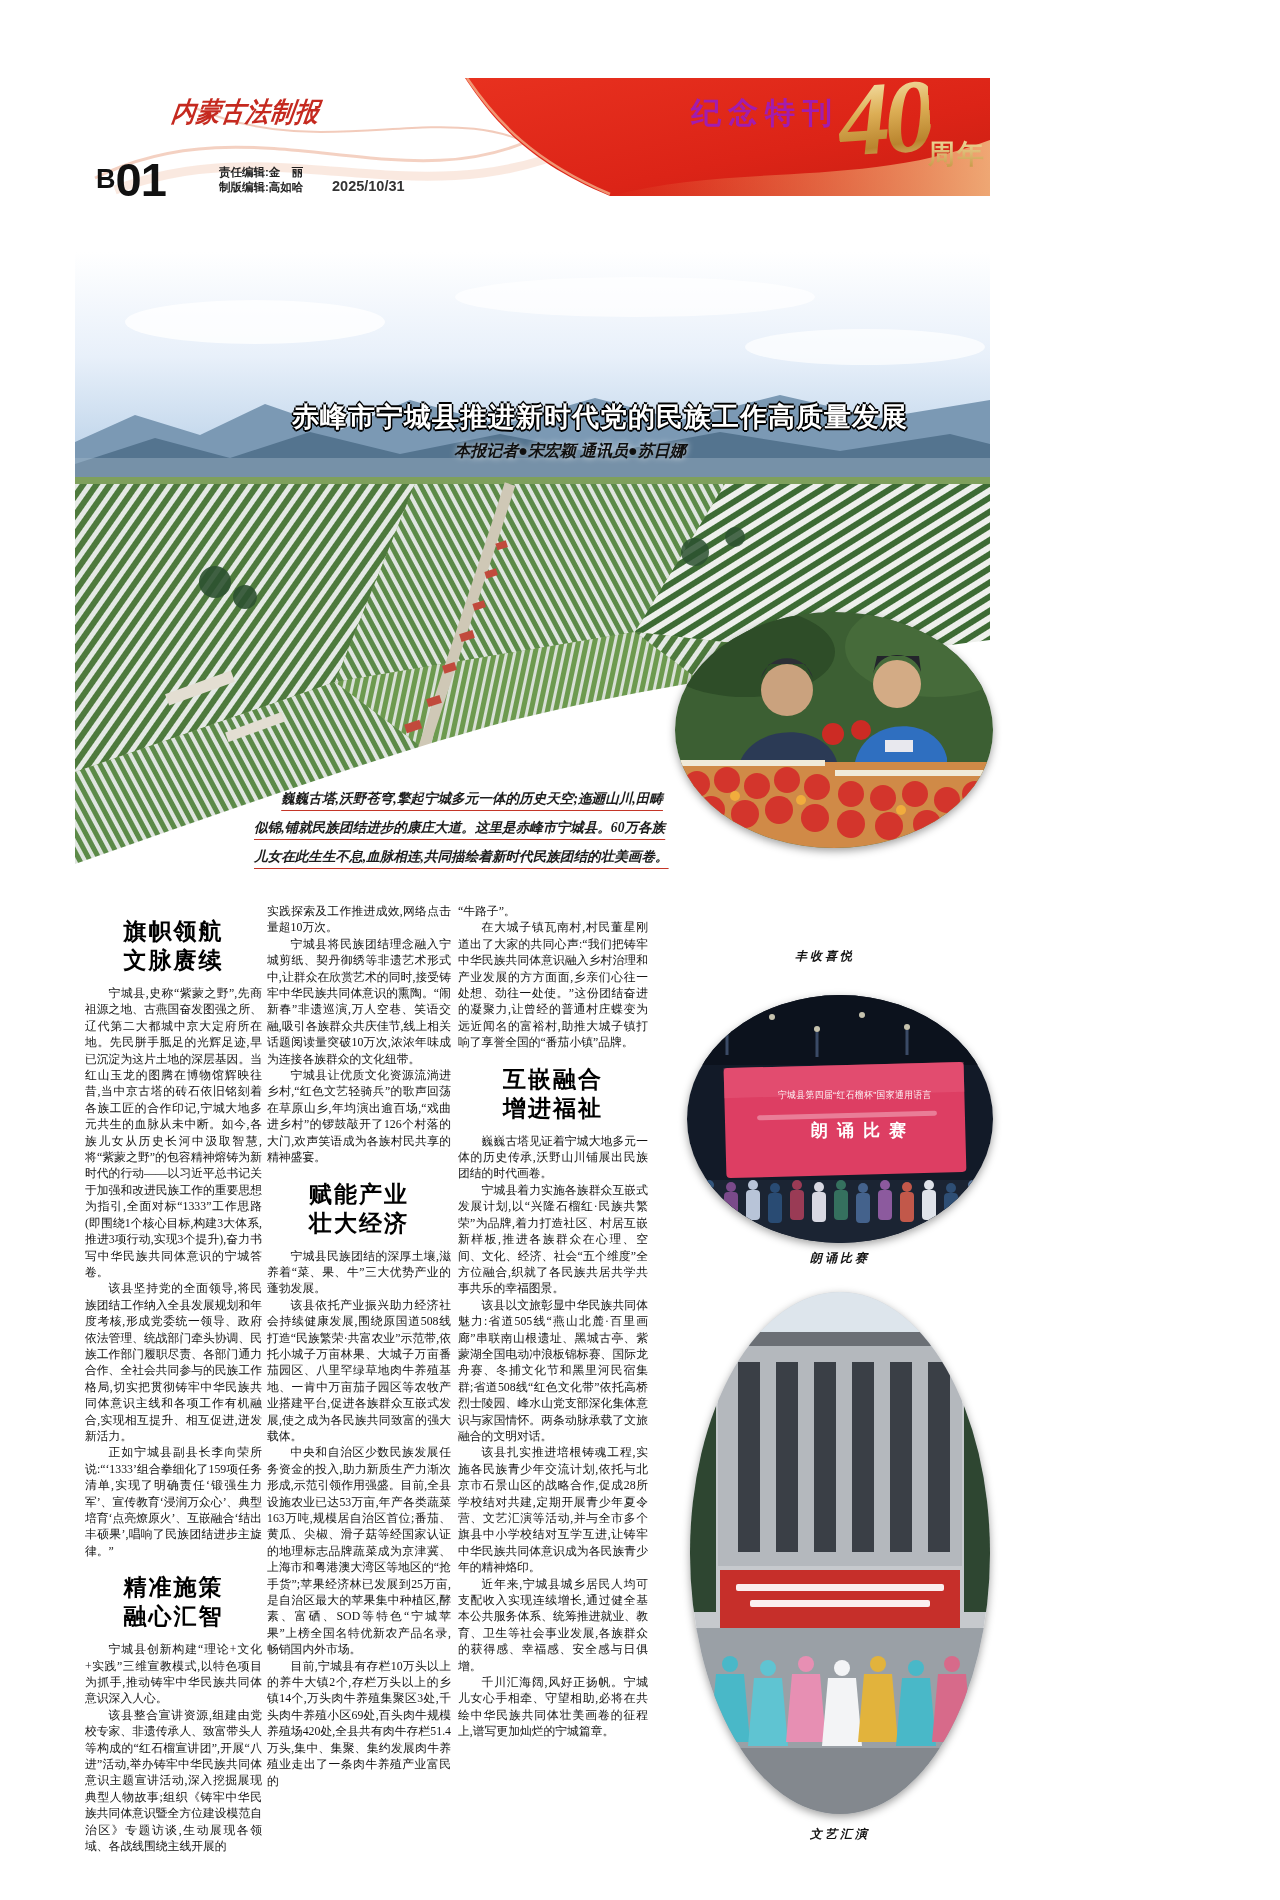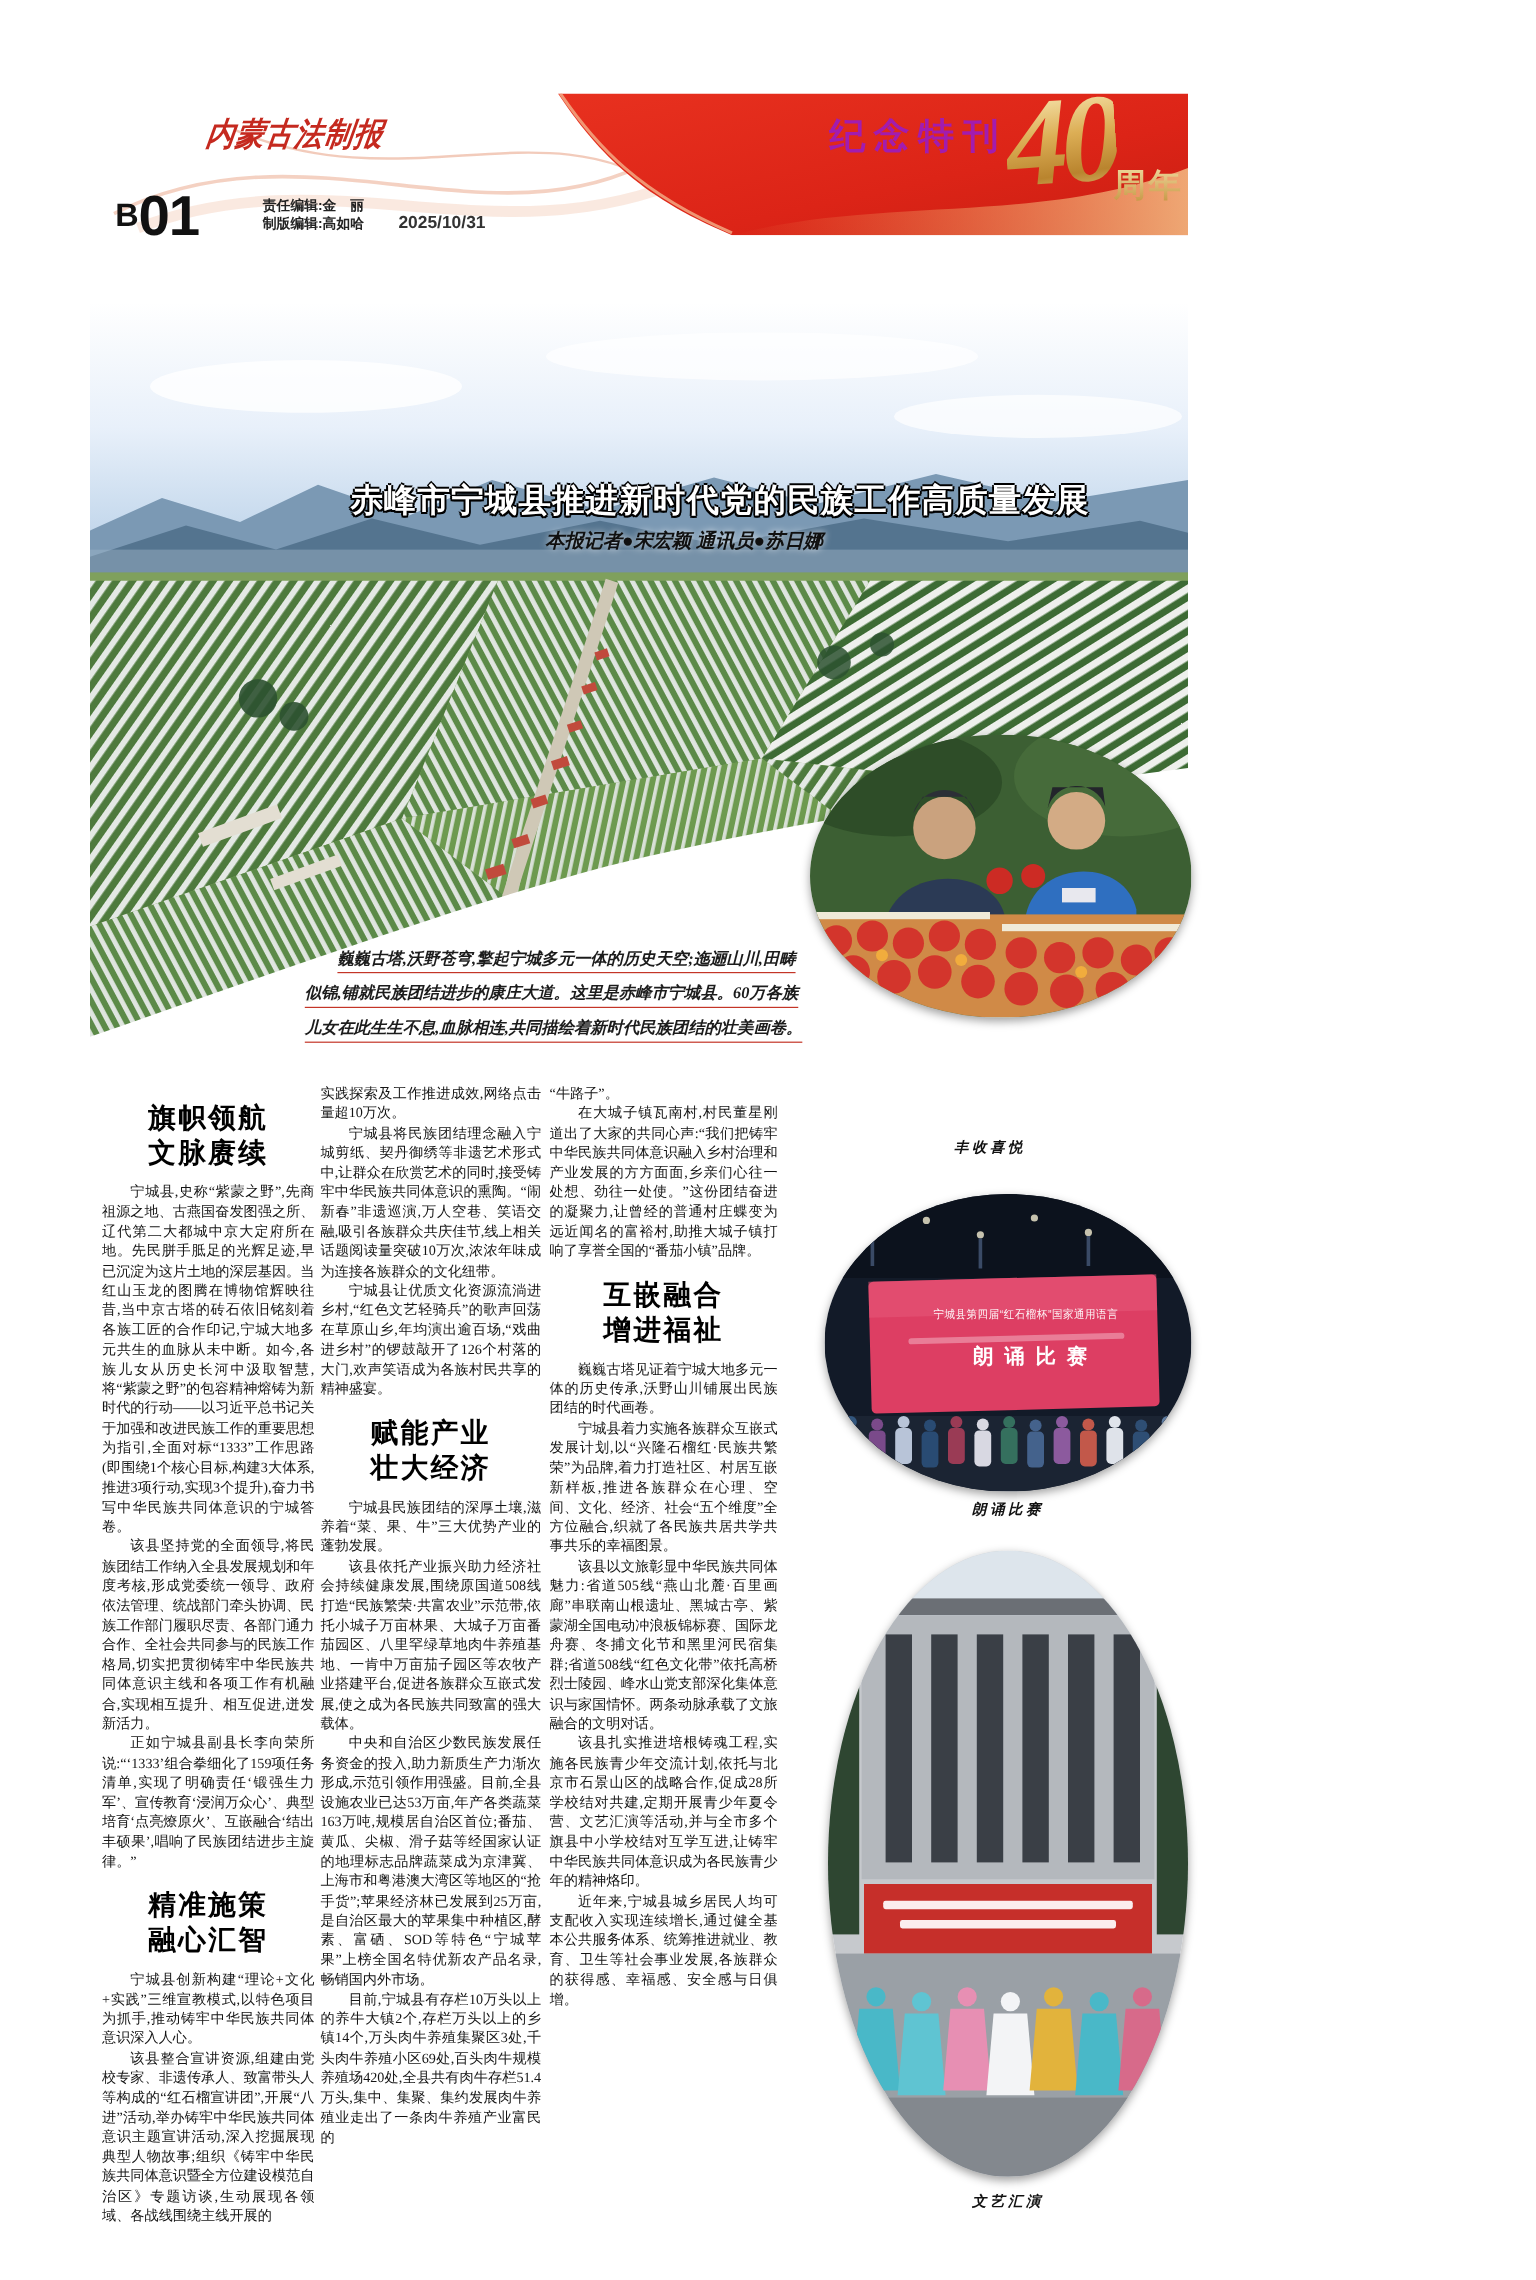--- a/index.html
+++ b/index.html
@@ -405,15 +405,16 @@
       <p>在大城子镇瓦南村,村民董星刚道出了大家的共同心声:“我们把铸牢中华民族共同体意识融入乡村治理和产业发展的方方面面,乡亲们心往一处想、劲往一处使。”这份团结奋进的凝聚力,让曾经的普通村庄蝶变为远近闻名的富裕村,助推大城子镇打响了享誉全国的“番茄小镇”品牌。</p>
       <div class="col-heading">
         <div>互嵌融合</div>
         <div>增进福祉</div>
       </div>
       <p>巍巍古塔见证着宁城大地多元一体的历史传承,沃野山川铺展出民族团结的时代画卷。</p>
       <p>宁城县着力实施各族群众互嵌式发展计划,以“兴隆石榴红·民族共繁荣”为品牌,着力打造社区、村居互嵌新样板,推进各族群众在心理、空间、文化、经济、社会“五个维度”全方位融合,织就了各民族共居共学共事共乐的幸福图景。</p>
       <p>该县以文旅彰显中华民族共同体魅力:省道505线“燕山北麓·百里画廊”串联南山根遗址、黑城古亭、紫蒙湖全国电动冲浪板锦标赛、国际龙舟赛、冬捕文化节和黑里河民宿集群;省道508线“红色文化带”依托高桥烈士陵园、峰水山党支部深化集体意识与家国情怀。两条动脉承载了文旅融合的文明对话。</p>
       <p>该县扎实推进培根铸魂工程,实施各民族青少年交流计划,依托与北京市石景山区的战略合作,促成28所学校结对共建,定期开展青少年夏令营、文艺汇演等活动,并与全市多个旗县中小学校结对互学互进,让铸牢中华民族共同体意识成为各民族青少年的精神烙印。</p>
       <p>近年来,宁城县城乡居民人均可支配收入实现连续增长,通过健全基本公共服务体系、统筹推进就业、教育、卫生等社会事业发展,各族群众的获得感、幸福感、安全感与日俱增。</p>
+      <p>千川汇海阔,风好正扬帆。宁城儿女心手相牵、守望相助,必将在共绘中华民族共同体壮美画卷的征程上,谱写更加灿烂的宁城篇章。</p>
     </div>
 
 </div>
 
 </body></html>

